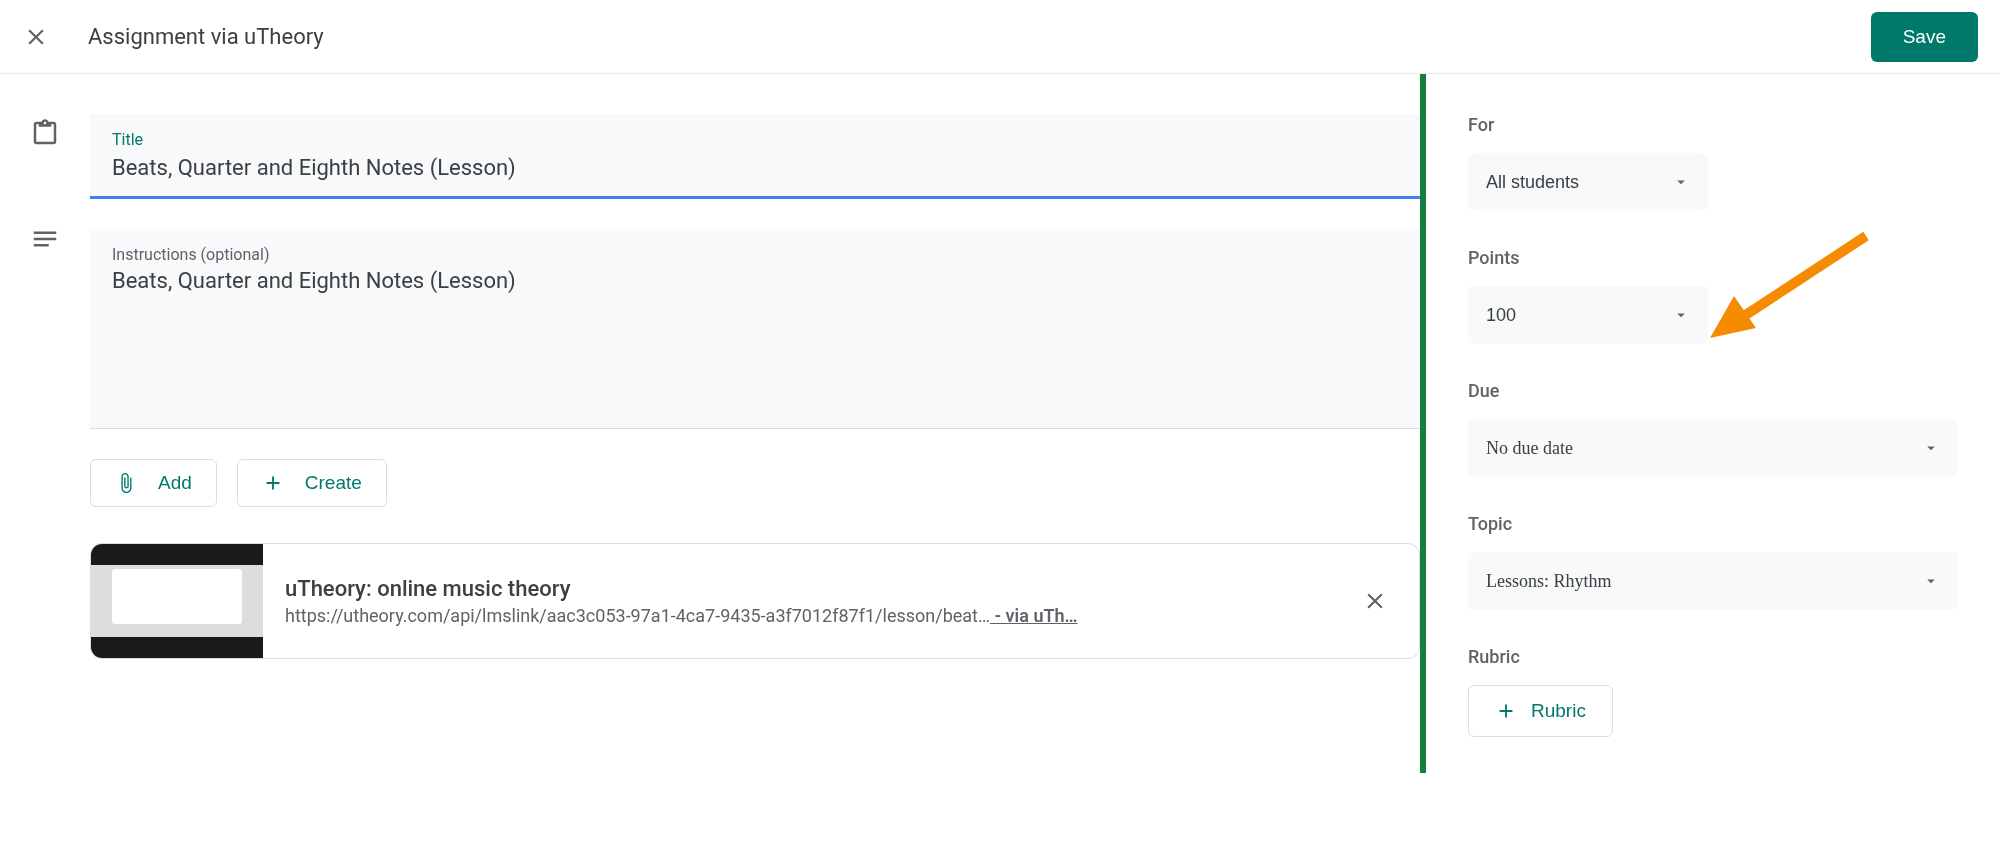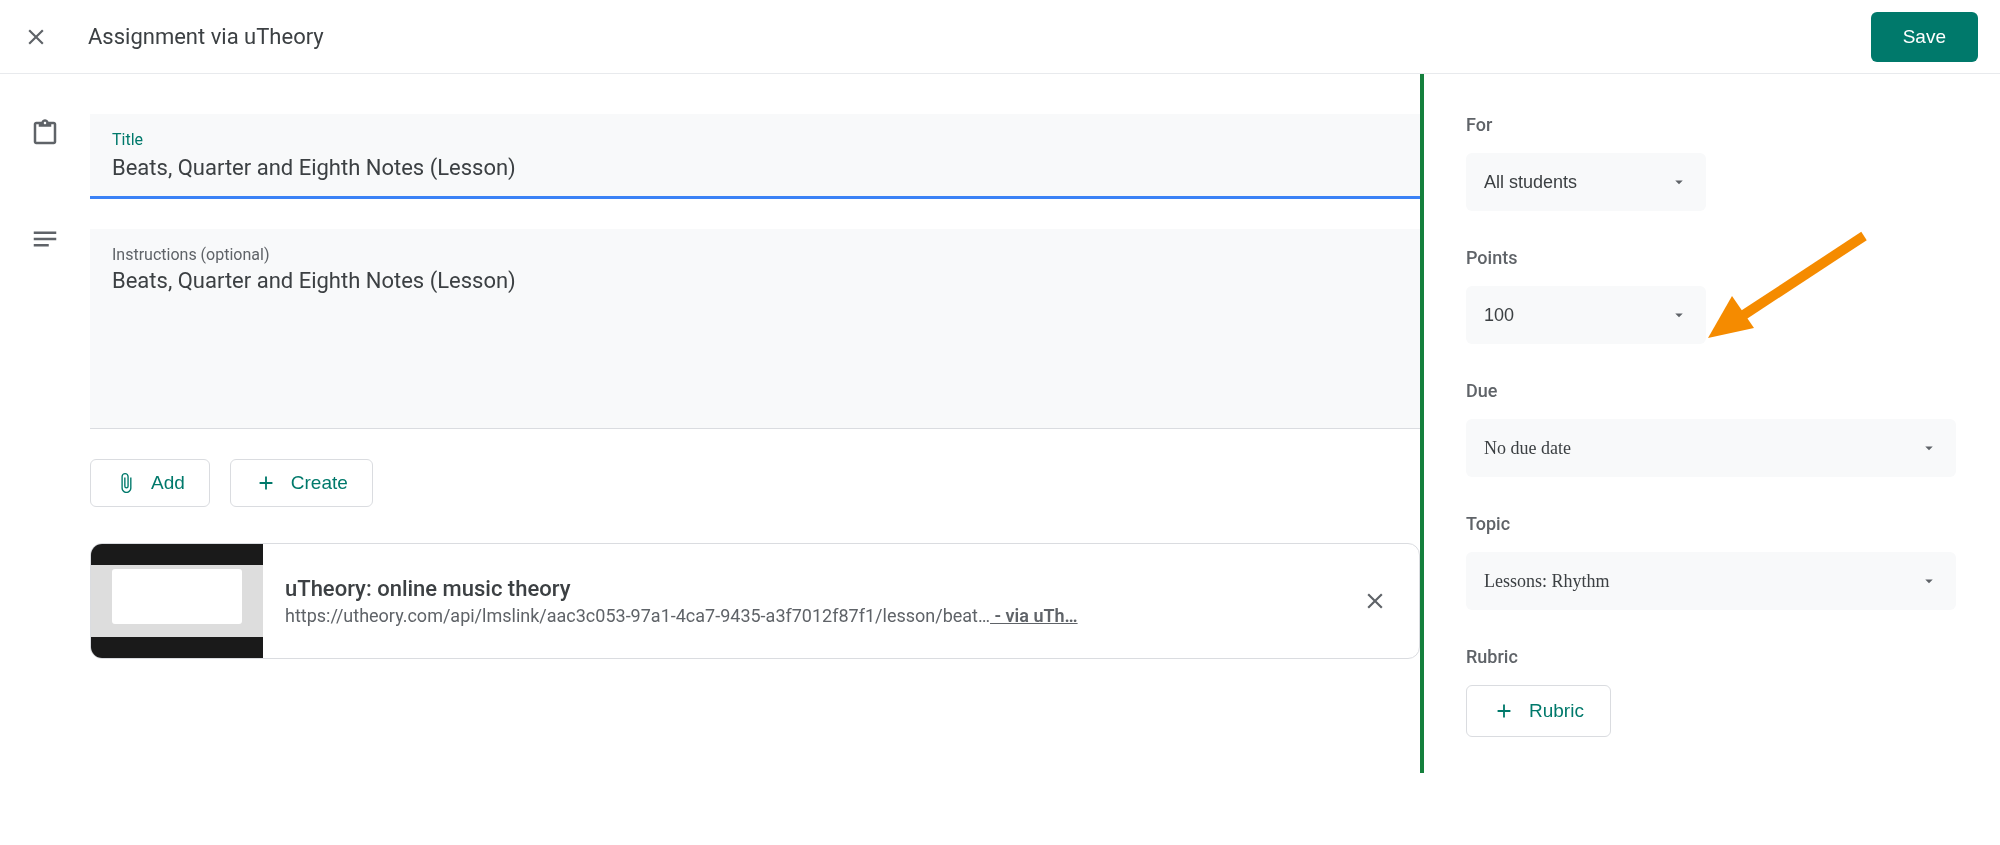--- a/index.html
+++ b/index.html
@@ -112,21 +112,21 @@
     padding-top: 2px;
   }
   .action-row {
     display: flex;
     gap: 20px;
     margin-top: 30px;
   }
   .chip-btn {
     display: flex;
     align-items: center;
-    gap: 14px;
+    gap: 21px;
     border: 1px solid #dadce0;
     background: #fff;
     border-radius: 6px;
     padding: 12px 24px;
     color: #00796b;
     font-size: 19px;
     font-weight: 500;
     cursor: pointer;
   }
   .attachment-card {
@@ -183,21 +183,21 @@
     justify-content: center;
     border-radius: 50%;
     cursor: pointer;
     color: #5f6368;
     margin-right: 20px;
     border: none;
     background: transparent;
   }
   .right-col {
     width: 540px;
-    border-left: 4px solid #15803d;
+    border-left: 6px solid #15803d;
     padding: 40px 0 0 42px;
     position: relative;
   }
   .side-section {
     margin-bottom: 36px;
   }
   .side-label {
     font-size: 18px;
     color: #5f6368;
     font-weight: 500;

